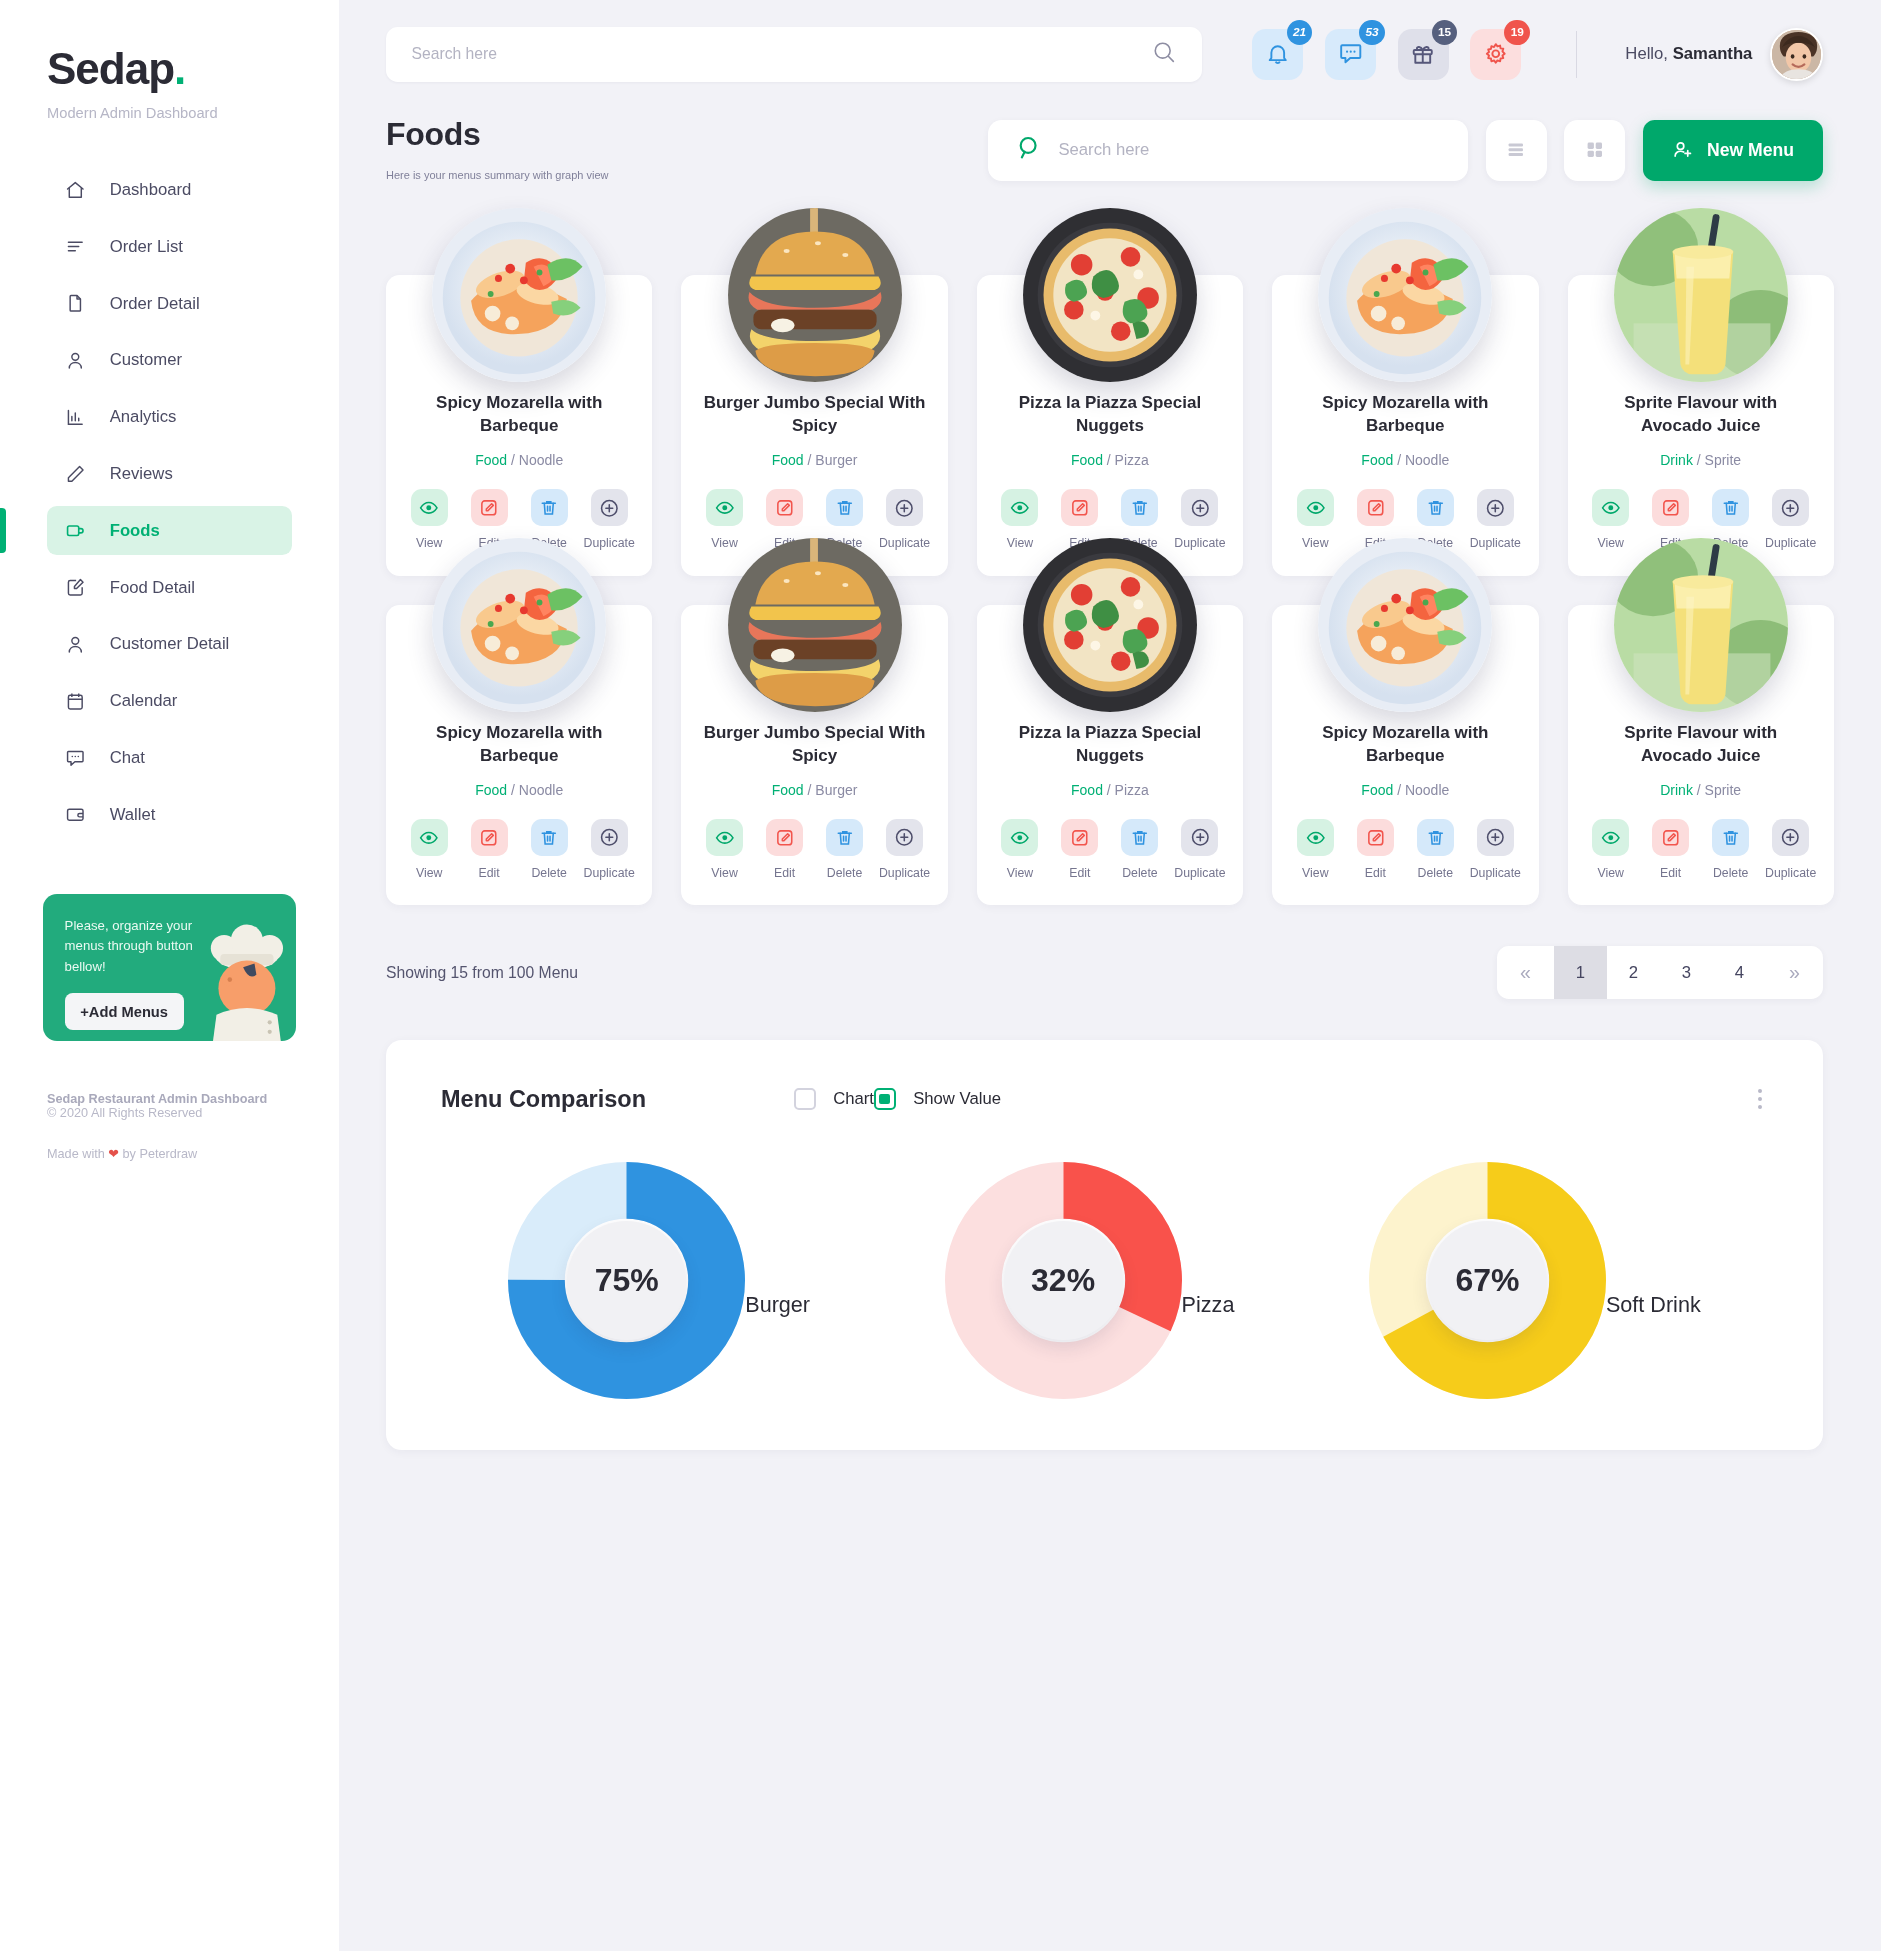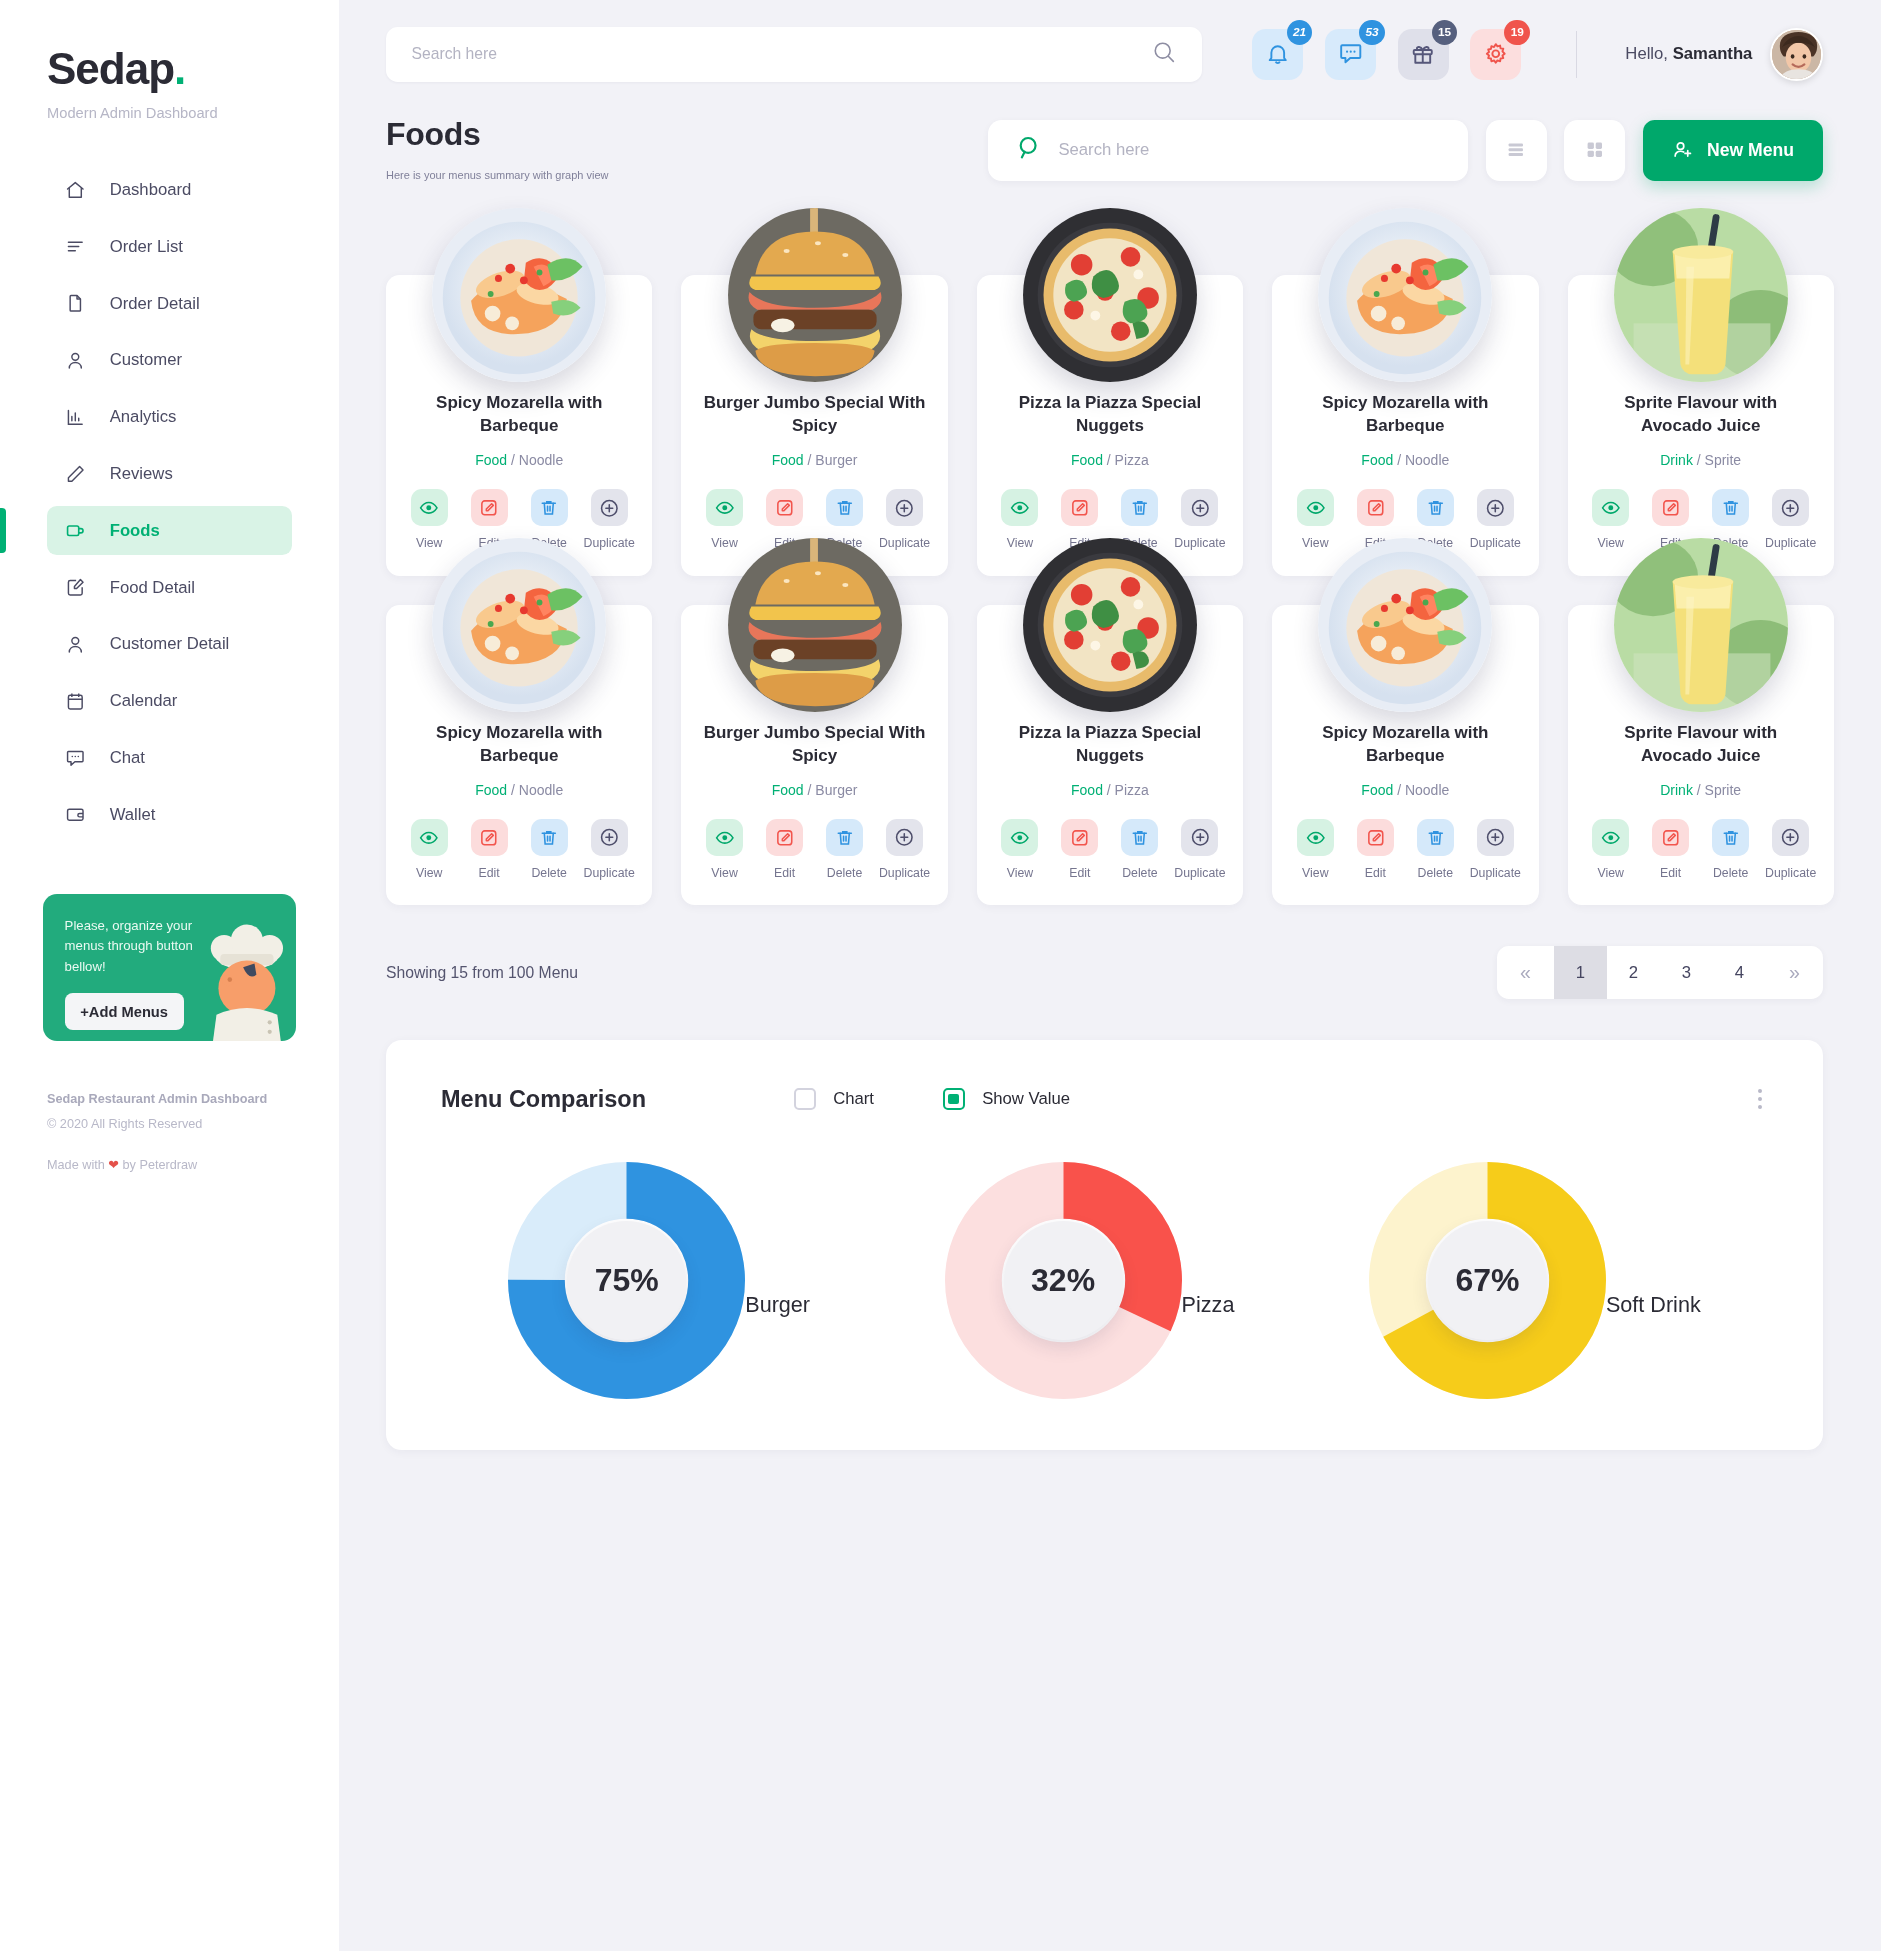--- a/index.html
+++ b/index.html
@@ -61,21 +61,21 @@
     border: none; border-radius: 7.8px; padding: 10.8px 15.7px;
     font-size: 14.7px; font-weight: 700; cursor: pointer;
     font-family: "Liberation Sans", sans-serif;
   }
   .chef {
     position: absolute; right: -5.9px; bottom: -3.9px; width: 114px; height: 127px;
   }
 
   .side-footer { margin: 51px 47px 0 47px; }
   .sf-1 { font-size: 12.7px; font-weight: 700; color: #a9a9bb; }
-  .sf-2 { font-size: 12.7px; color: #b8b8c8; margin-top: 11px; }
+  .sf-2 { font-size: 12.7px; color: #b8b8c8; margin-top: 0; }
   .sf-3 { font-size: 12.7px; color: #b8b8c8; margin-top: 25.5px; }
   .sf-3 .heart { color: #e4514a; }
 
   
   .main { flex: 1; display: flex; flex-direction: column; padding: 0; min-width: 0; }
 
   
   .topbar {
     height: 108px; display: flex; align-items: center;
     padding: 0 59px 0 47px; gap: 19.6px;
@@ -204,21 +204,21 @@
   .pg.arrow { color: #a9a9bd; font-size: 19.6px; min-width: 57px; }
 
   
   .panel {
     margin: 41px 59px 0 47px; background: #fff; border-radius: 15.7px;
     padding: 43px 55px 51px 55px;
     box-shadow: 0 2px 9.8px rgba(40,40,80,.05);
   }
   .panel-head { display: flex; align-items: center; }
   .panel-title { font-size: 23.5px; font-weight: 700; color: #2b2b35; }
-  .toggles { display: flex; gap: 69px; margin-left: 108px; align-items: center; padding-left: 40px; }
+  .toggles { display: flex; margin-left: 108px; align-items: center; padding-left: 40px; }
   .tg { display: flex; align-items: center; gap: 17.6px; cursor: pointer; }
   .tg-box {
     width: 21.6px; height: 21.6px; border-radius: 4.9px; border: 2px solid #d3d3de;
     display: flex; align-items: center; justify-content: center;
   }
   .tg-box.on { border-color: #00b074; }
   .tg-box.on::after {
     content: ""; width: 10.8px; height: 10.8px; background: #00b074; border-radius: 2px;
   }
   .tg-lbl { font-size: 16.7px; color: #2b2b35; }

